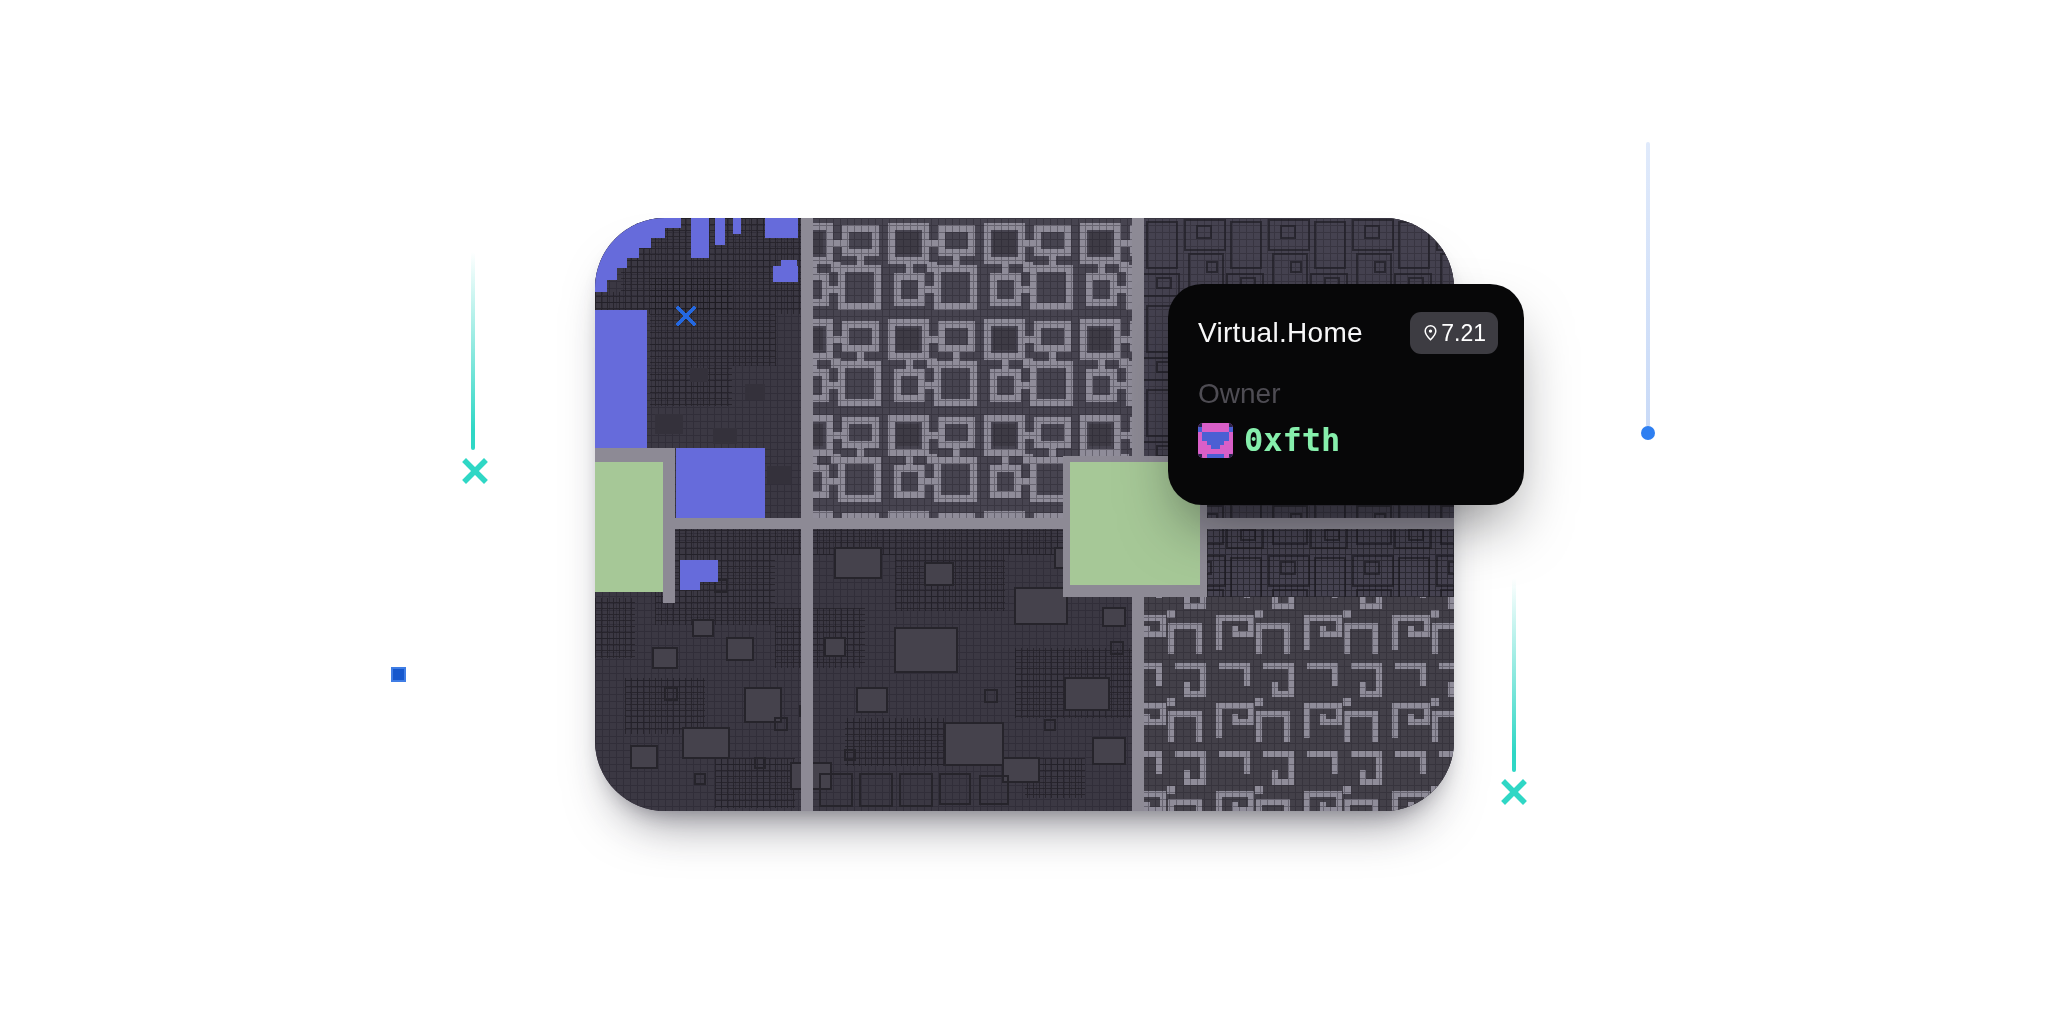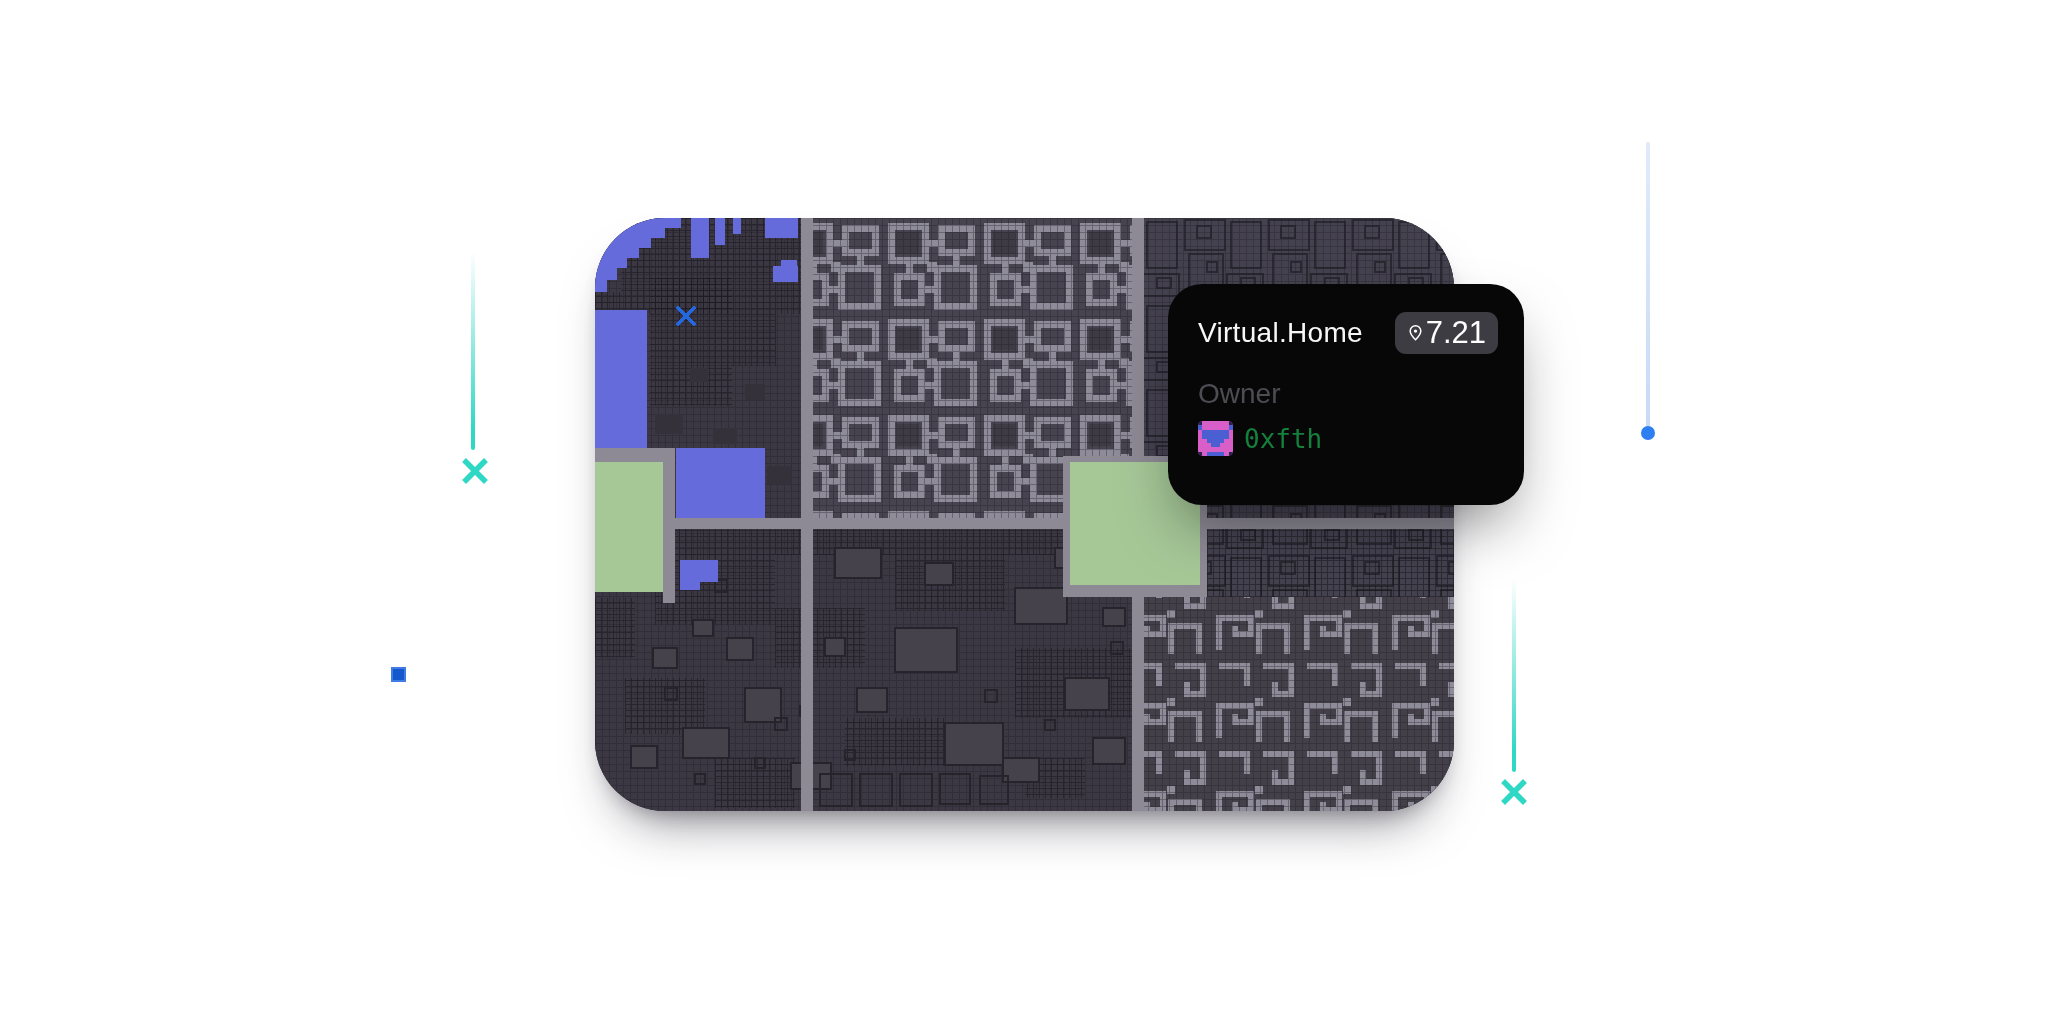--- a/index.html
+++ b/index.html
@@ -33,27 +33,27 @@
   .tooltip{
     position:absolute;left:1168px;top:284px;width:356px;height:221px;
     background:var(--card-bg);border-radius:34px;color:var(--text-white);
     box-shadow:0 30px 60px -15px rgba(15,15,20,.5);
     padding:28px 26px 0 30px;z-index:5;
   }
   .tt-row{display:flex;align-items:center;justify-content:space-between;height:42px;}
   .tt-title{font-size:28px;font-weight:500;letter-spacing:.3px;color:var(--text-white);}
   .tt-badge{
     display:flex;align-items:center;gap:2px;height:42px;padding:0 12px;
-    background:var(--badge-bg);border-radius:11px;font-size:31px;font-weight:500;color:#ffffff;
+    background:var(--badge-bg);border-radius:11px;font-size:23px;font-weight:500;color:#ffffff;
   }
   .tt-owner{margin-top:26px;font-size:28px;line-height:28px;color:var(--owner-gray);}
   .tt-owner-row{margin-top:13px;display:flex;align-items:center;cursor:pointer;}
   .avatar{width:35px;height:35px;border-radius:5px;overflow:hidden;flex:0 0 auto;}
   .avatar svg{display:block;width:35px;height:35px;}
-  .tt-name{margin-left:11px;font-family:"DejaVu Sans Mono",monospace;font-size:26px;font-weight:400;color:#15803d;}
+  .tt-name{margin-left:11px;font-family:"DejaVu Sans Mono",monospace;font-size:32px;font-weight:700;color:#86efac;}
 
   
   .vline{position:absolute;width:4px;border-radius:2px;}
   .vline.teal-l{left:471px;top:252px;height:198px;
     background:linear-gradient(to bottom, rgba(47,215,197,0) 0%, var(--teal) 90%);}
   .vline.teal-br{left:1512px;top:578px;height:194px;
     background:linear-gradient(to bottom, rgba(47,215,197,0) 0%, var(--teal) 90%);}
   .vline.blue-r{left:1646px;top:142px;height:285px;
     background:linear-gradient(to bottom,#e0eafb 0%, var(--line-blue) 100%);}
   .xmark{position:absolute;width:28px;height:28px;}

